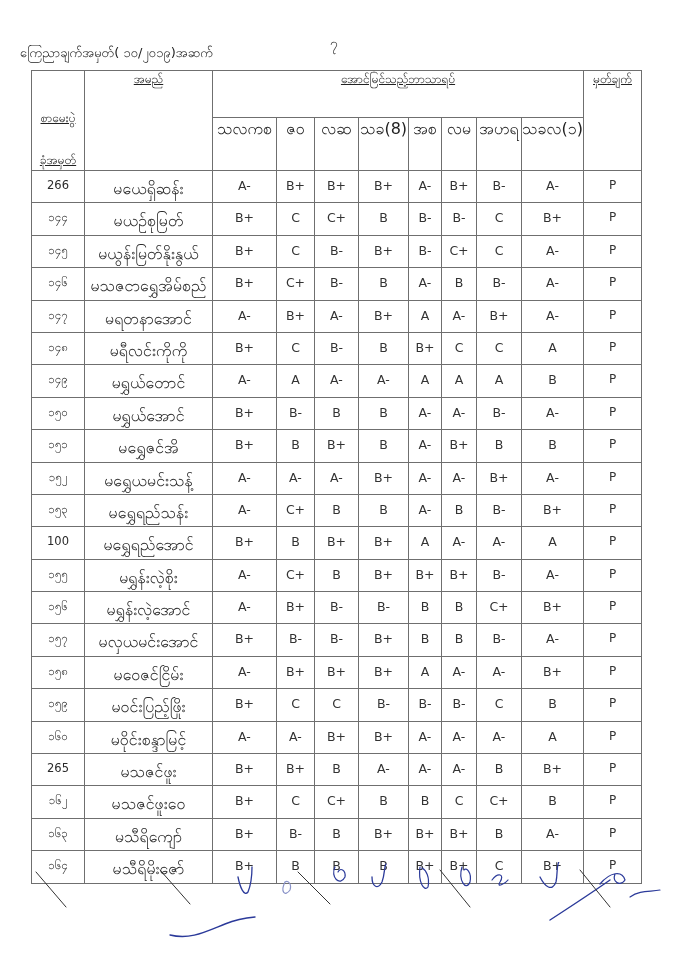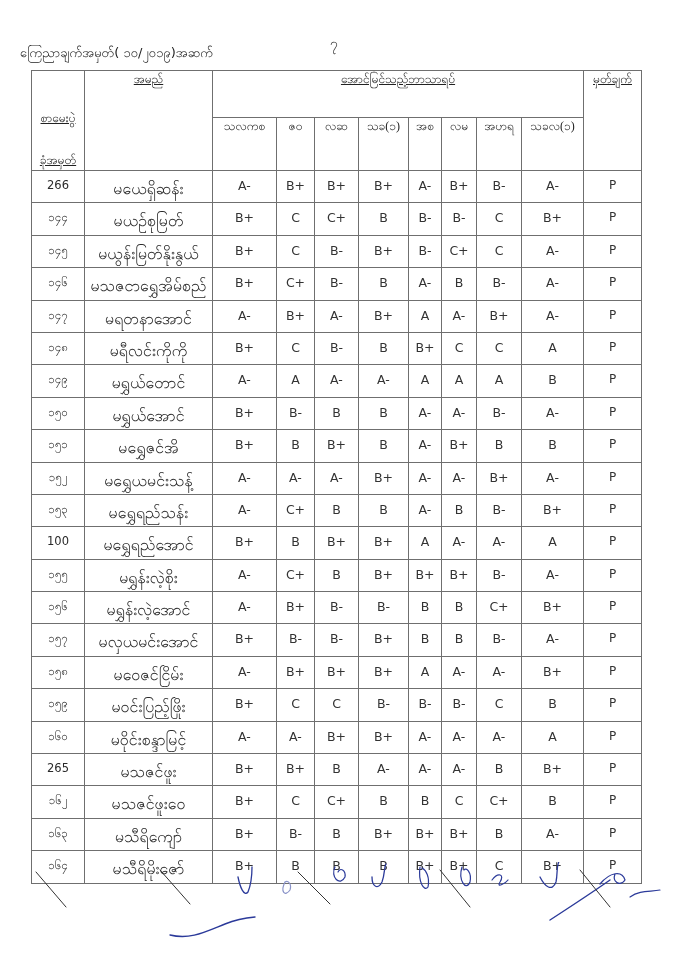--- a/index.html
+++ b/index.html
@@ -19,21 +19,21 @@
       position: absolute; left: 31px; top: 70px;
       width: 610px; border-collapse: collapse; table-layout: fixed;
       font-size: 12px;
     }
     table.results th, table.results td {
       border: 1px solid #6f6f6f; text-align: center; vertical-align: top;
       padding: 0; overflow: hidden; white-space: nowrap;
     }
     table.results th { font-weight: normal; color: #222; }
     .h-top th { height: 25px; vertical-align: middle; }
-    .h-sub th { height: 28px; vertical-align: middle; font-size: 12px; font-family: Liberation Serif, serif; }
+    .h-sub th { height: 28px; vertical-align: middle; font-size: 16px; }
     .u { text-decoration: underline; margin-top: 39px; }
     table.results td { height: 32.4px; padding-top: 7px; box-sizing: border-box; }
     td.num { font-size: 11.5px; }
     td.name { text-align: left; padding-left: 6px; font-size: 16px; }
     td.grade { font-size: 12.5px; color: #333; }
     td.remark { font-size: 12px; color: #333; }
     .sig-area { position: absolute; left: 0; top: 862px; width: 682px; height: 98px; }
     .sig-area svg { width: 682px; height: 98px; display: block; }
   </style>
 </head>
@@ -63,21 +63,21 @@
         <div class="u" style="margin-top:24px">ခုံအမှတ်</div>
       </th>
       <th rowspan="2" class="u">အမည်</th>
       <th colspan="8" class="u">အောင်မြင်သည့်ဘာသာရပ်</th>
       <th rowspan="2" class="u">မှတ်ချက်</th>
     </tr>
     <tr class="h-sub">
       <th>သလကစ</th>
       <th>ဇဝ</th>
       <th>လဆ</th>
-      <th>သခ(၁)</th>
+      <th>သခ(8)</th>
       <th>အစ</th>
       <th>လမ</th>
       <th>အဟရ</th>
       <th>သခလ(၁)</th>
     </tr>
   </thead>
   <tbody id="rows">
       <tr>
         <td class="num">266</td>
         <td class="name">မယေရှိဆန်း</td>

